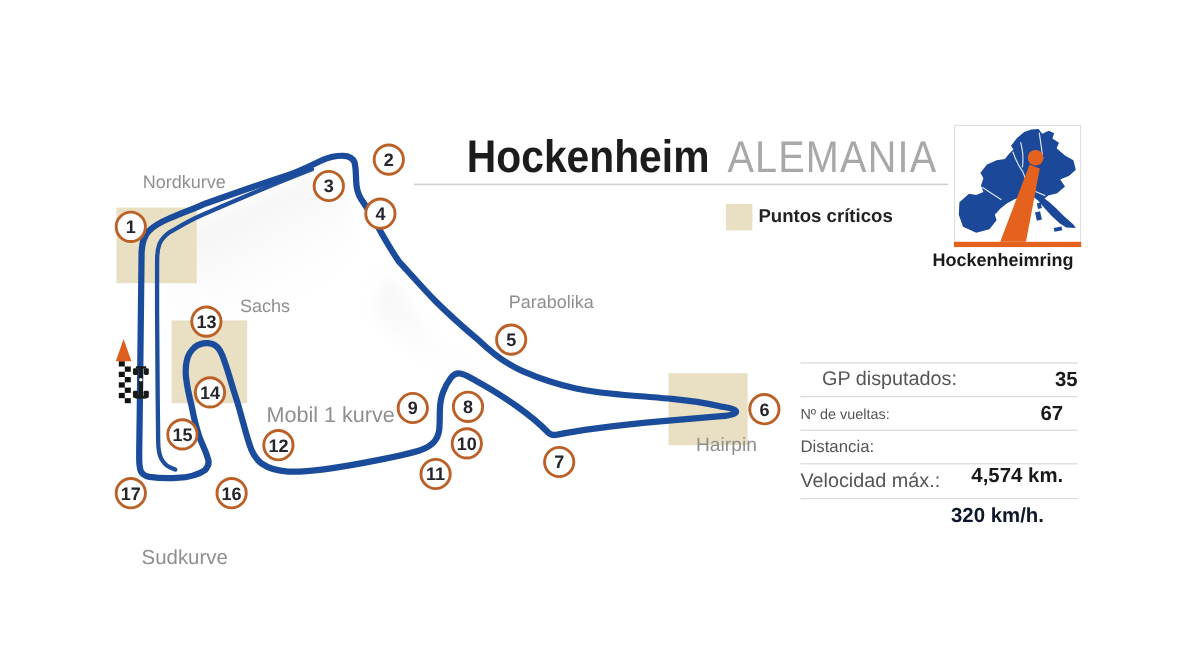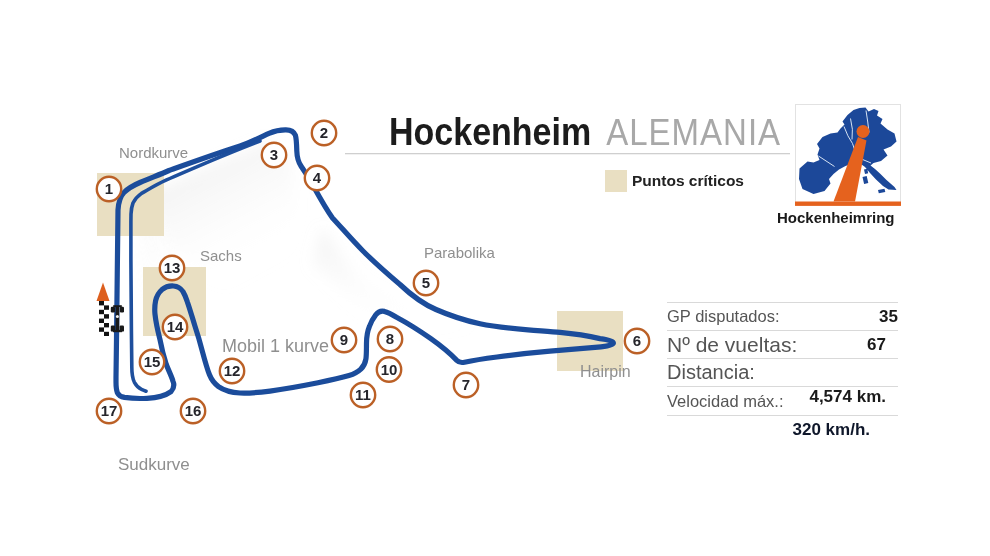--- a/index.html
+++ b/index.html
@@ -205,17 +205,17 @@
 <div class="lbl" style="left:200px;top:247px;">Sachs</div>
 <div class="lbl" style="left:424px;top:244px;">Parabolika</div>
 <div class="lbl" style="left:222px;top:336px;font-size:18px;">Mobil 1 kurve</div>
 <div class="lbl" style="left:580px;top:363px;font-size:16px;">Hairpin</div>
 <div class="lbl" style="left:118px;top:423px;font-size:17px;margin-top:32px;">Sudkurve</div>
 
 <div class="abs" style="left:777px;top:209px;font-size:15px;font-weight:bold;color:#1a1a1a;">Hockenheimring</div>
 
 <div class="abs" style="left:667px;top:298px;width:231px;">
   <div style="margin-top:4px;border-top:1px solid #d9d9d9;"></div>
-  <div style="border-bottom:1px solid #d9d9d9;height:27px;line-height:27px;"><span style="font-size:16.5px;color:#555;">GP disputados:</span><span style="float:right;font-size:17px;font-weight:bold;color:#1a1a1a;">35</span></div>
-  <div style="border-bottom:1px solid #d9d9d9;height:27px;line-height:27px;"><span style="font-size:21px;color:#555;">Nº de vueltas:</span><span style="float:right;font-size:17px;font-weight:bold;color:#1a1a1a;margin-right:12px;text-align:center;">67</span></div>
-  <div style="border-bottom:1px solid #d9d9d9;height:27px;line-height:27px;"><span style="font-size:20px;color:#555;">Distancia:</span><span style="float:right;font-size:17px;font-weight:bold;color:#1a1a1a;margin-right:12px;margin-top:24px;">4,574 km.</span></div>
+  <div style="border-bottom:1px solid #d9d9d9;height:27px;line-height:27px;"><span style="font-size:16.5px;color:#555;margin-left:18px;">GP disputados:</span><span style="float:right;font-size:17px;font-weight:bold;color:#1a1a1a;">35</span></div>
+  <div style="border-bottom:1px solid #d9d9d9;height:27px;line-height:27px;"><span style="font-size:12px;color:#555;">Nº de vueltas:</span><span style="float:right;font-size:17px;font-weight:bold;color:#1a1a1a;margin-right:12px;text-align:center;">67</span></div>
+  <div style="border-bottom:1px solid #d9d9d9;height:27px;line-height:27px;"><span style="font-size:14px;color:#555;">Distancia:</span><span style="float:right;font-size:17px;font-weight:bold;color:#1a1a1a;margin-right:12px;margin-top:24px;">4,574 km.</span></div>
   <div style="border-bottom:1px solid #d9d9d9;height:28px;line-height:28px;"><span style="font-size:16.5px;color:#555;">Velocidad máx.:</span><span style="float:right;font-size:17px;font-weight:bold;color:#0f172a;margin-right:28px;">320 km/h.</span></div>
 </div>
 
 </body></html>

